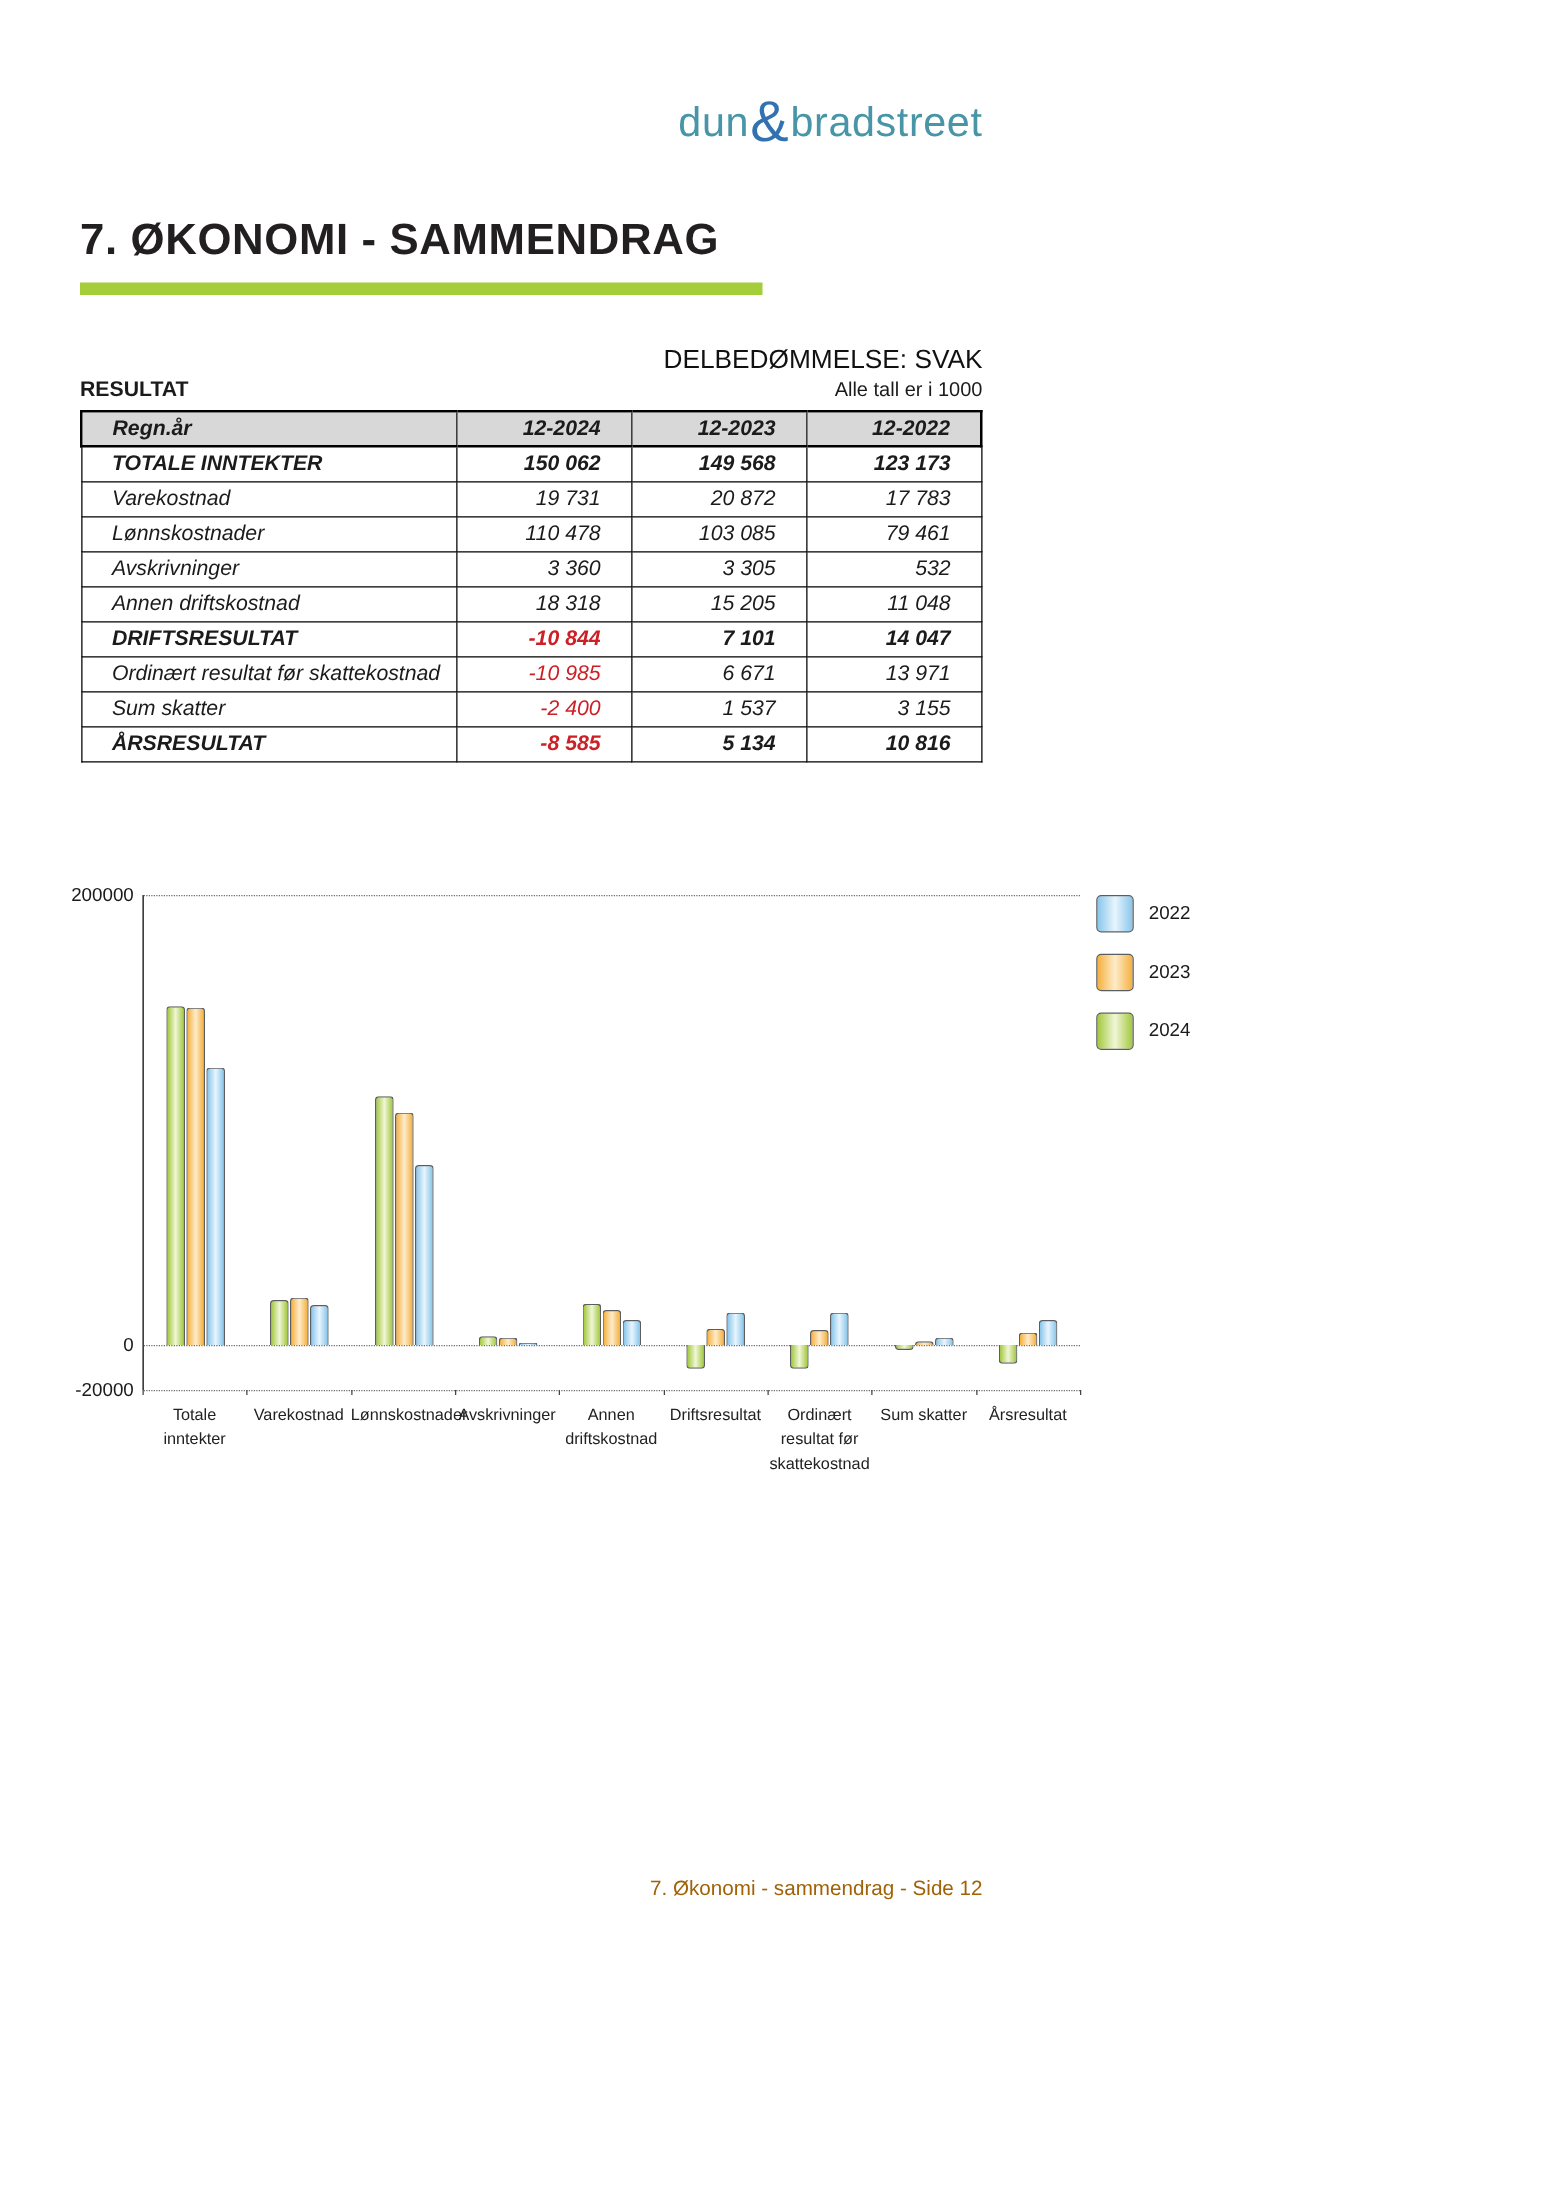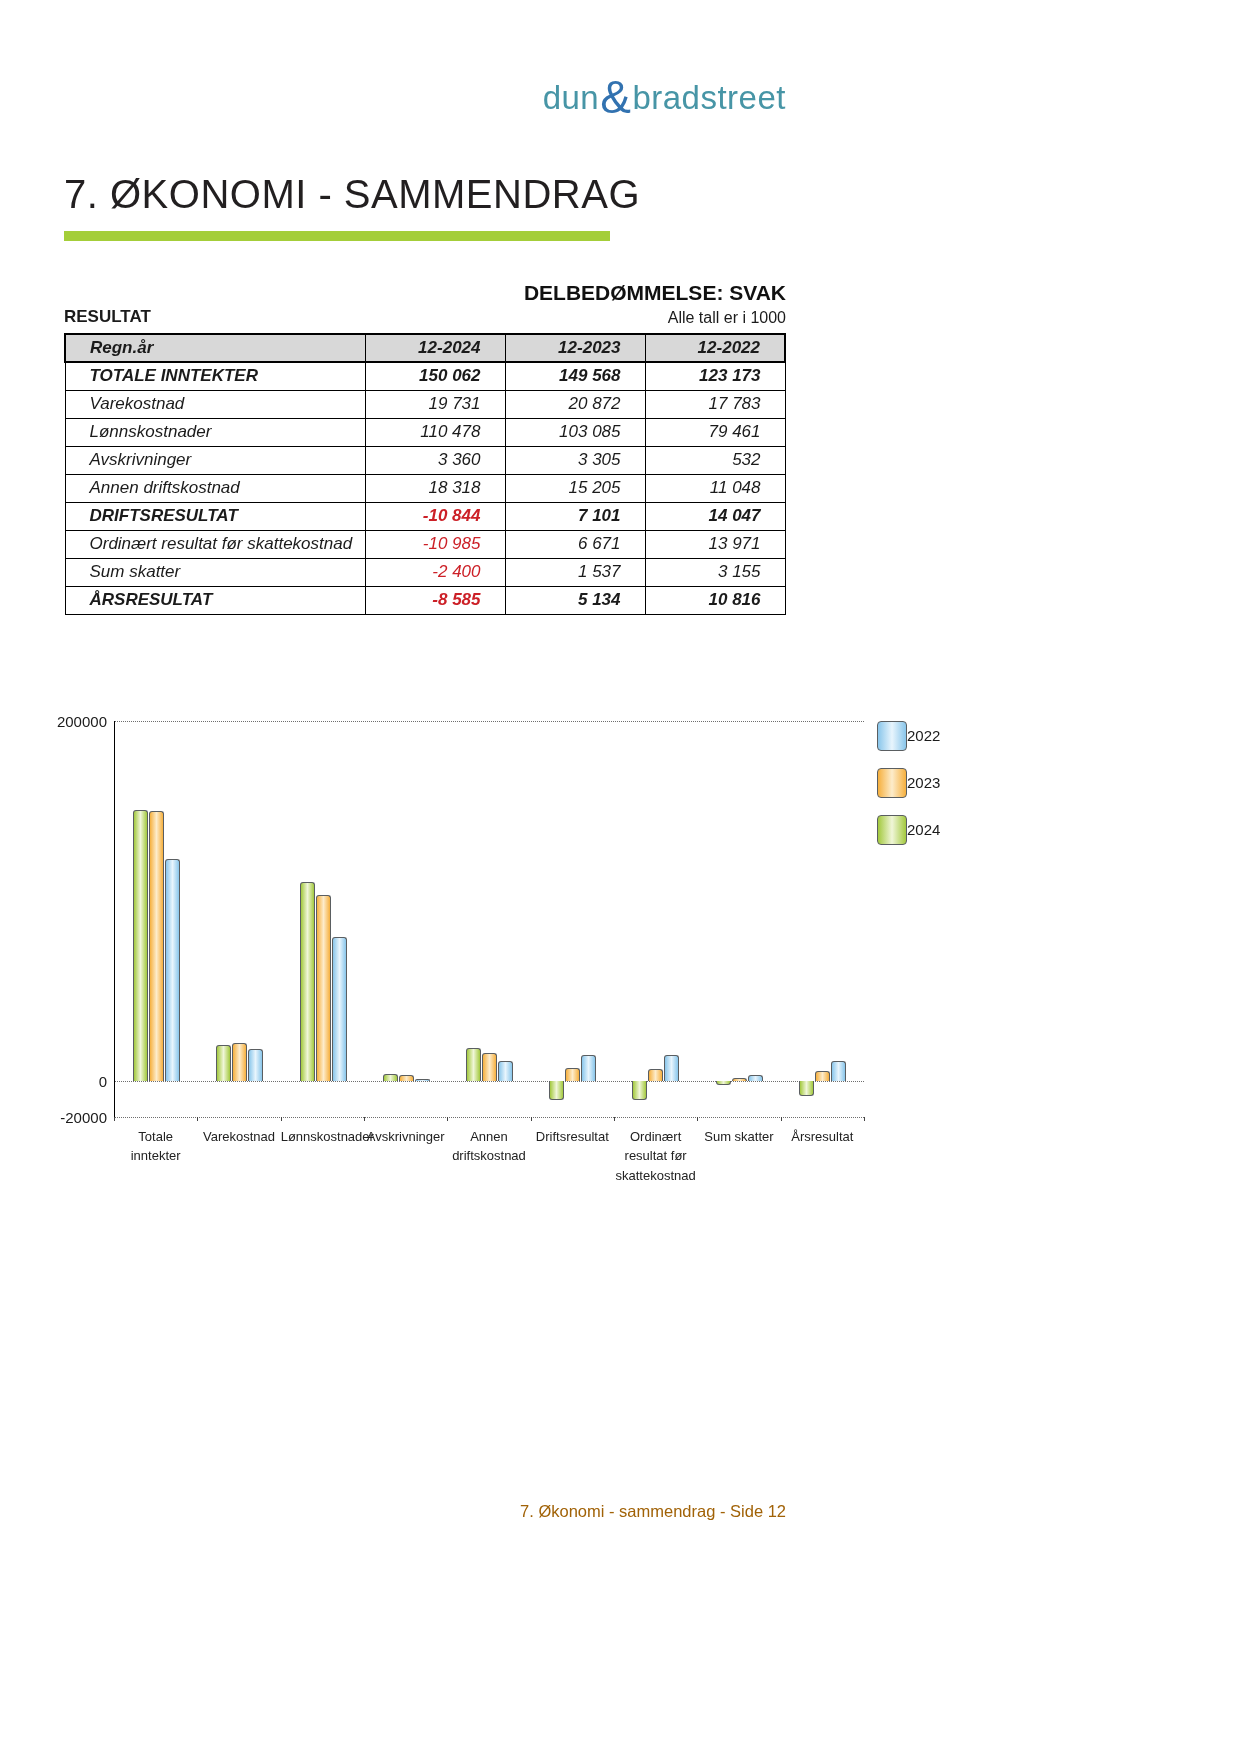--- a/index.html
+++ b/index.html
@@ -15,25 +15,25 @@
   body{font-family:"Liberation Sans",sans-serif;color:#1b1b1b;}
   .page{position:relative;width:1072px;height:1754px;background:#fff;overflow:hidden;
         padding:70px 286px 0 64px;}
 
   
   .logo-row{text-align:right;height:50px;}
   .logo-text{font-size:33px;letter-spacing:0.5px;color:var(--logo-text);}
   .logo-amp{font-size:46px;color:var(--logo-amp);font-weight:400;margin:0 1px;vertical-align:-4px;}
 
   
-  .title{margin-top:52px;font-size:40px;font-weight:normal;letter-spacing:0.5px;color:#221f20;}
+  .title{margin-top:52px;font-size:35px;font-weight:bold;letter-spacing:0.5px;color:#221f20;}
   .accent-bar{margin-top:14px;width:546px;height:10px;background:var(--accent-bar);}
 
   
-  .assessment{margin-top:40px;text-align:right;font-size:21px;font-weight:bold;color:#111;}
+  .assessment{margin-top:40px;text-align:right;font-size:21px;font-weight:normal;color:#111;}
   .meta-row{margin-top:2px;display:flex;justify-content:space-between;align-items:flex-end;}
   .section-label{font-size:17px;font-weight:bold;}
   .units-note{font-size:16px;}
 
   
   table.results{width:100%;border-collapse:collapse;margin-top:6px;font-size:17px;table-layout:fixed;}
   table.results col.c1{width:140px;}
   table.results th,table.results td{border:1px solid #000;height:28px;padding:2px 24px;white-space:nowrap;overflow:hidden;font-style:italic;}
   table.results th{background:var(--table-header-bg);text-align:left;font-weight:bold;border-top:2px solid #000;border-bottom:2px solid #000;}
   table.results th:first-child{border-left:2px solid #000;}
@@ -60,21 +60,21 @@
   .group{flex:1 1 0;position:relative;}
   .bar{position:absolute;border:1px solid var(--chart-border);}
   .bar.pos{border-radius:3px 3px 0 0;border-bottom:none;}
   .bar.negbar{border-radius:0 0 3px 3px;border-top:none;}
   .x-ticks{position:relative;width:750px;height:6px;}
   .tick{position:absolute;top:0;width:1px;height:4px;background:#444;}
   .x-labels{display:flex;width:750px;}
   .x-label{flex:1 1 0;min-width:0;text-align:center;font-size:13px;line-height:1.5;padding-top:4px;color:#222;}
   
   .legend{margin-left:13px;padding-top:0;}
-  .legend-item{display:flex;align-items:center;margin-bottom:17px;}
+  .legend-item{display:flex;align-items:center;gap:12px;margin-bottom:17px;}
   .swatch{width:30px;height:30px;border:1px solid var(--chart-border);border-radius:4px;flex:0 0 30px;}
   .legend-label{font-size:15px;}
 
   
   .footer{position:absolute;top:1502px;right:286px;font-size:16.5px;color:#a16207;}
 </style>
 </head>
 <body>
 
 <div class="page">

